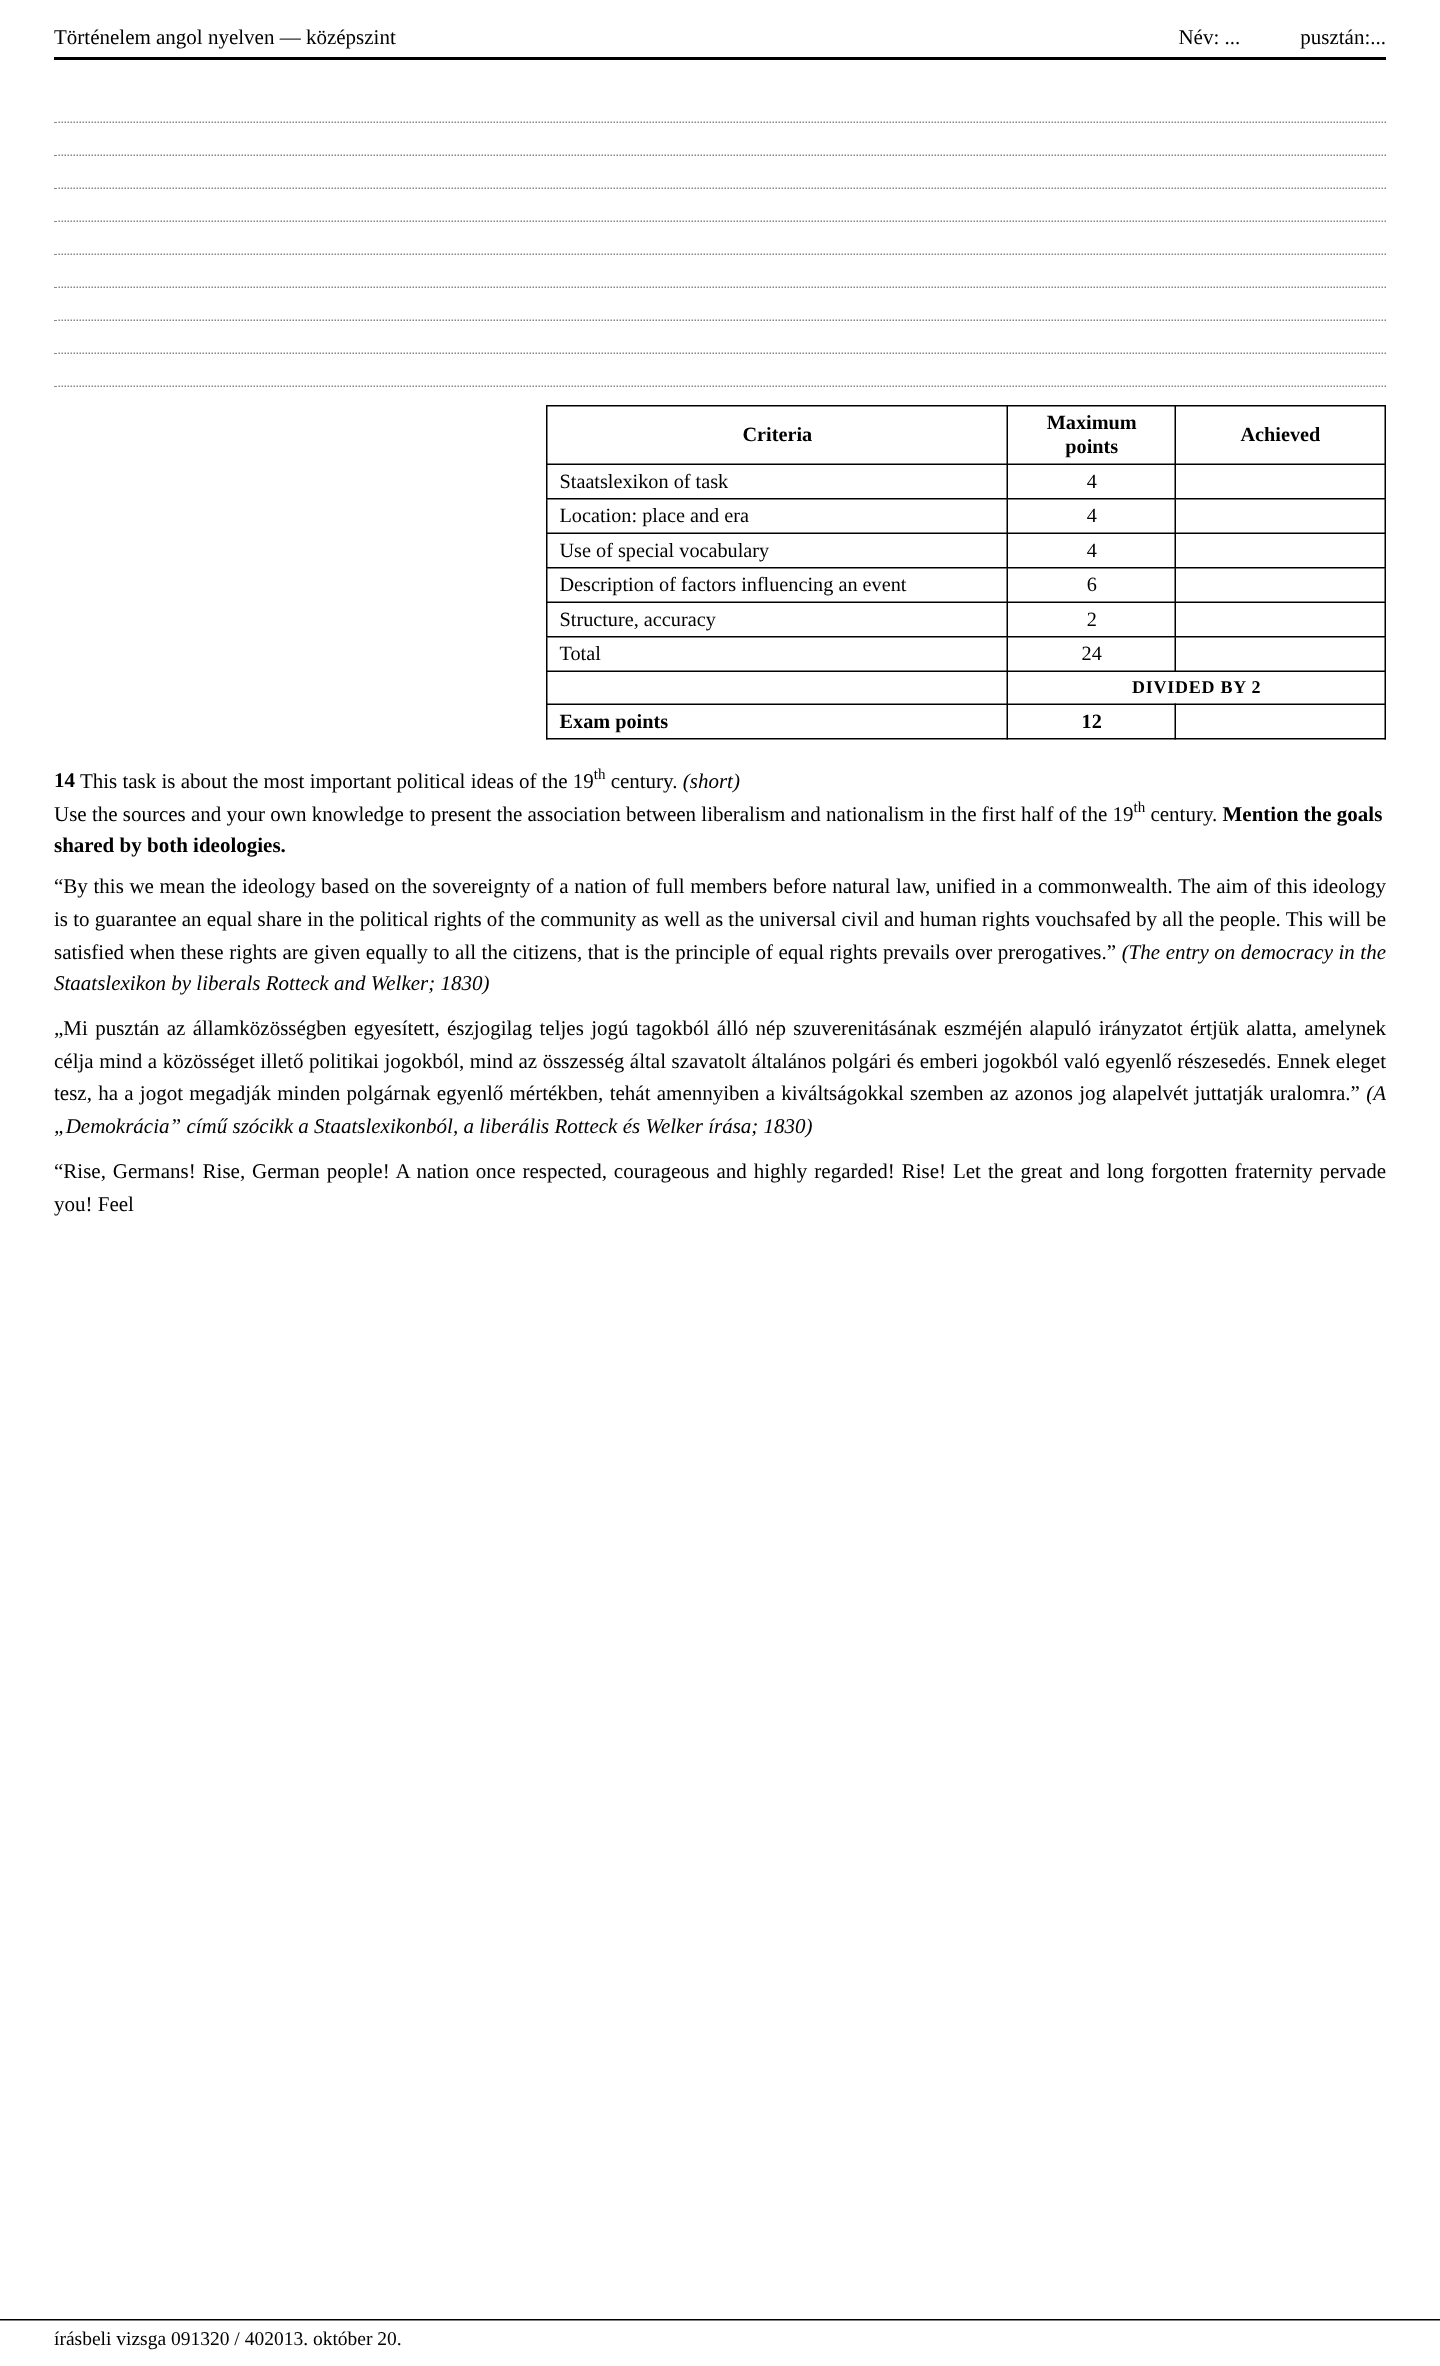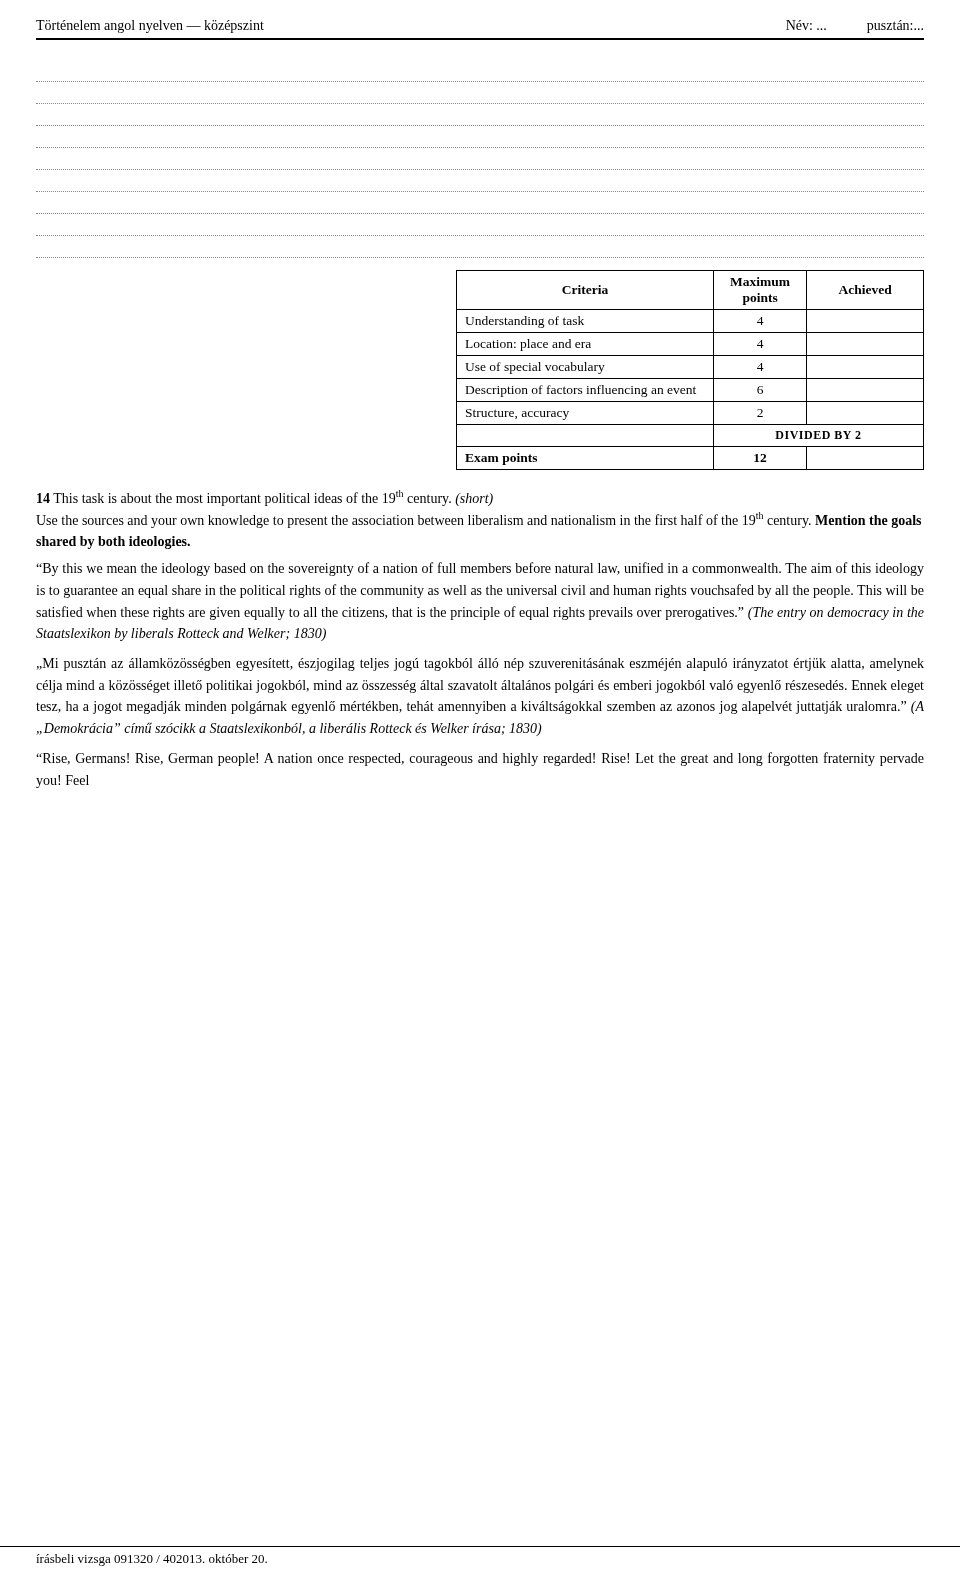--- a/index.html
+++ b/index.html
@@ -50,21 +50,21 @@
     }
 
     .table-section {
       margin: 10px 0 16px 0;
       display: flex;
       justify-content: flex-end;
     }
 
     .criteria-table {
       border-collapse: collapse;
-      width: 468px;
+      width: 560px;
       font-size: 13.5px;
     }
 
     .criteria-table th, .criteria-table td {
       border: 1px solid #000;
       padding: 3px 8px;
       text-align: left;
     }
 
     .criteria-table th {
@@ -165,21 +165,21 @@
           <th class="col-criteria">Criteria</th>
           <th class="col-max" colspan="1">
             <span>Maximum</span><br>
             <span>points</span>
           </th>
           <th class="col-achieved">Achieved</th>
         </tr>
       </thead>
       <tbody id="criteria-tbody">
       <tr>
-      <td>Understanding of task</td>
+      <td>Staatslexikon of task</td>
       <td class="number-cell">4</td>
       <td></td>
     </tr>
           <tr>
       <td>Location: place and era</td>
       <td class="number-cell">4</td>
       <td></td>
     </tr>
           <tr>
       <td>Use of special vocabulary</td>
@@ -187,20 +187,25 @@
       <td></td>
     </tr>
           <tr>
       <td>Description of factors influencing an event</td>
       <td class="number-cell">6</td>
       <td></td>
     </tr>
           <tr>
       <td>Structure, accuracy</td>
       <td class="number-cell">2</td>
+      <td></td>
+    </tr>
+          <tr>
+      <td>Total</td>
+      <td class="number-cell">24</td>
       <td></td>
     </tr>
           <tr class="divided-by-row">
     <td colspan="1"></td>
     <td colspan="2">DIVIDED BY 2</td>
   </tr>
           <tr class="exam-points-row">
     <td>Exam points</td>
     <td class="number-cell">12</td>
     <td></td>

